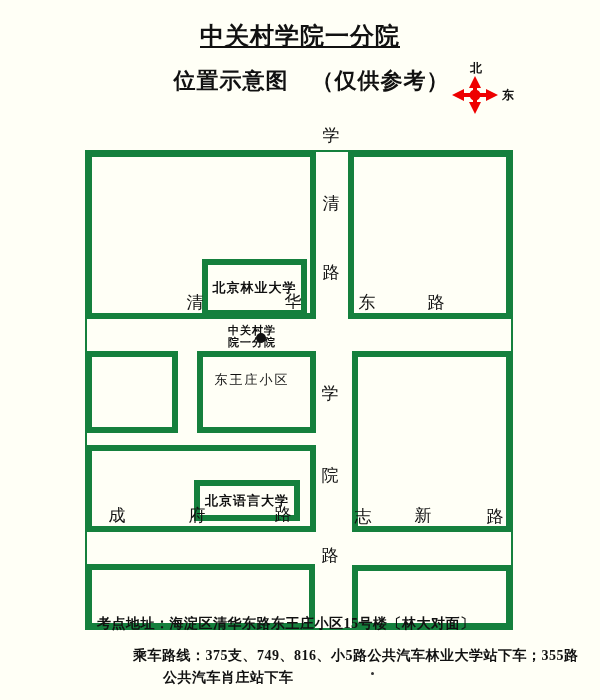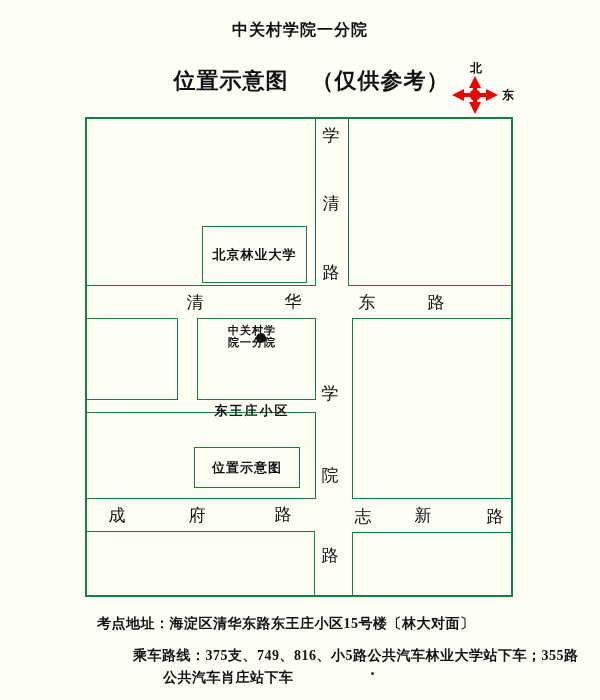--- a/index.html
+++ b/index.html
@@ -8,33 +8,33 @@
     background:#fffff6;
     font-family:"Liberation Serif","DejaVu Serif",serif;
     color:#111;
     position:relative;
     overflow:hidden;
   }
   .abs { position:absolute; }
   h1,h2 { margin:0; font-weight:bold; }
   .title {
     position:absolute; top:20px; left:0; right:0;
-    text-align:center; font-size:16px; letter-spacing:1px;
+    text-align:center; font-size:24px; letter-spacing:1px;text-decoration:underline;
   }
   .subtitle {
     position:absolute; top:66px; left:0; right:0;
     text-align:center; font-size:22px; letter-spacing:1px;padding-left:23px;
   }
   .compass-label {
     position:absolute; transform:translate(-50%,-50%);
     font-size:12px; font-weight:bold; color:#111;
   }
   .blk {
     position:absolute; box-sizing:border-box;
-    border:1px solid #15803d; background:transparent;
+    border:6px solid #15803d; background:transparent;margin-top:33px;
   }
   .outer { border-width:2px; }
   .inner-box {
     display:flex; align-items:center; justify-content:center;
     font-size:13px; font-weight:bold; letter-spacing:1px;
   }
   .rc {
     position:absolute; transform:translate(-50%,-50%);
     font-size:17px; line-height:1; white-space:nowrap;
   }
@@ -42,21 +42,21 @@
     position:absolute; left:208px; top:324px;
     font-size:11px; font-weight:bold; line-height:12px; letter-spacing:1px;
   }
   .college-label span { display:block;padding-left:20px; }
   .dot {
     position:absolute; left:256px; top:333px;
     width:10px; height:10px; border-radius:50%; background:#111;
   }
   .dwz-label {
     position:absolute; left:252px; top:380px; transform:translate(-50%,-50%);
-    font-size:13px; font-weight:bold; letter-spacing:2px; white-space:nowrap;margin-top:31px;
+    font-size:13px; font-weight:normal; letter-spacing:2px; white-space:nowrap;
   }
   .fline {
     position:absolute; font-size:14px; font-weight:bold;
     letter-spacing:0.5px; white-space:nowrap;
   }
   .f1 { left:97px; top:615px; }
   .f2 { left:97px; top:647px;padding-left:36px; }
   .f3 { left:163px; top:669px; }
   .stray { position:absolute; left:371px; top:672px; width:3px; height:3px; background:#333; border-radius:50%; }
 </style>
@@ -90,21 +90,21 @@
   <div class="blk" style="left:352px; top:318px; width:160px; height:181px;"></div>
   <div class="blk" style="left:86px; top:531px; width:229px; height:65px;"></div>
   <div class="blk" style="left:352px; top:532px; width:160px; height:64px;"></div>
 
   <div class="blk outer" style="left:85px; top:117px; width:428px; height:480px;"></div>
 
   <div class="blk inner-box" style="left:202px; top:226px; width:105px; height:57px;">
     <span>北京林业大学</span>
   </div>
   <div class="blk inner-box" style="left:194px; top:447px; width:106px; height:41px;">
-    <span>位置示意图</span>
+    <span>北京语言大学</span>
   </div>
 
   <div class="college-label">
     <span>中关村学</span>
     <span>院一分院</span>
   </div>
   <div class="dot"></div>
 
   <div class="dwz-label">东王庄小区</div>
 

